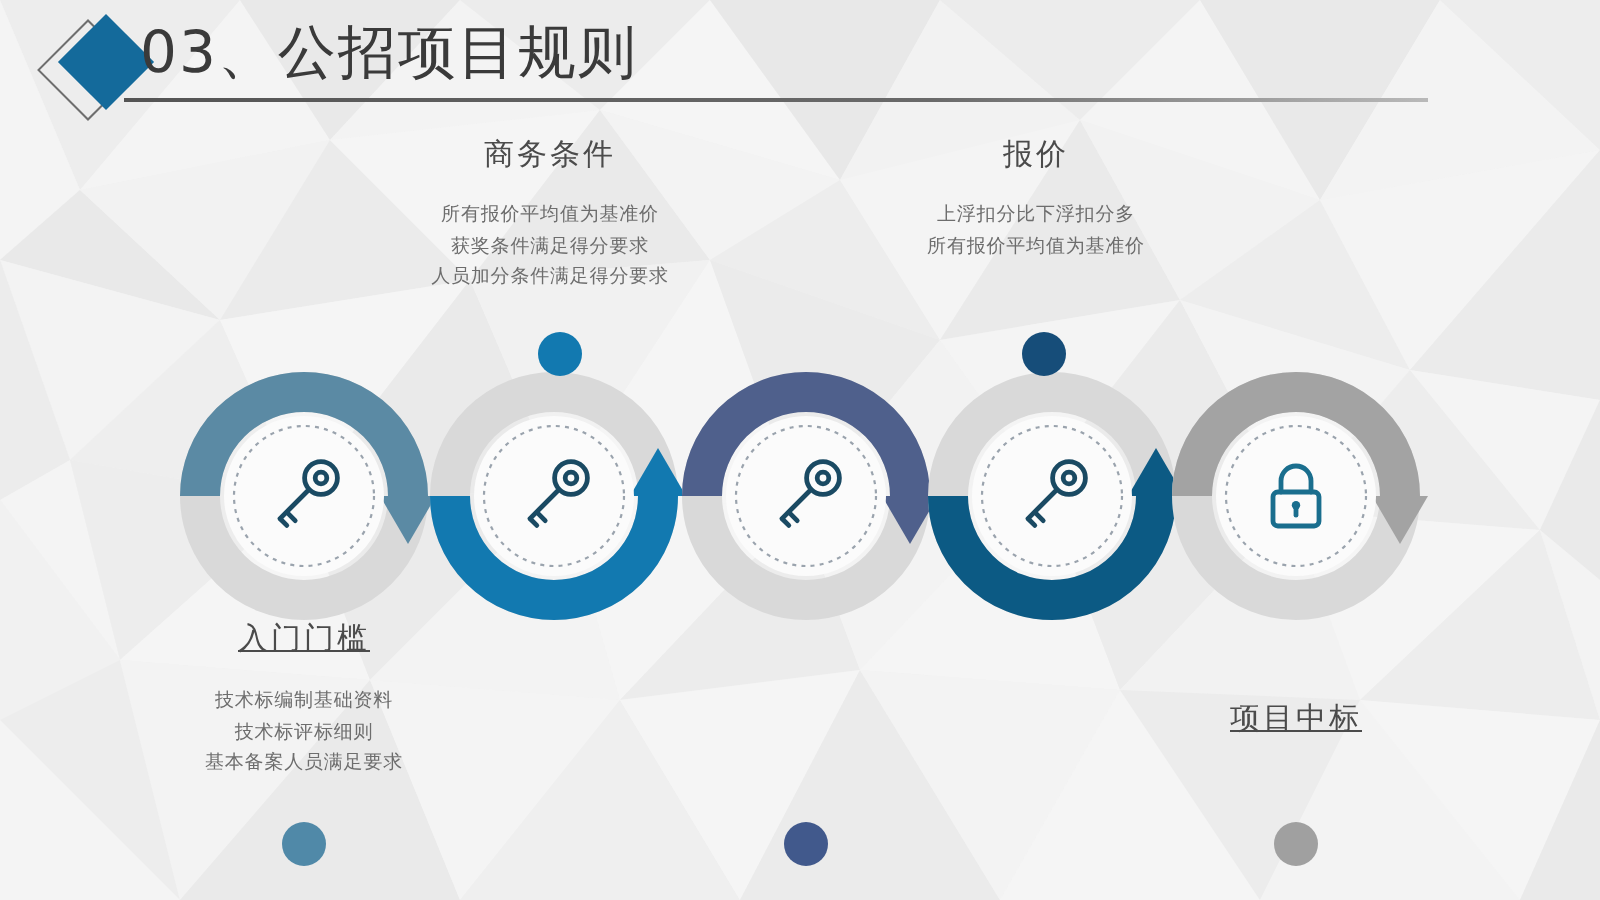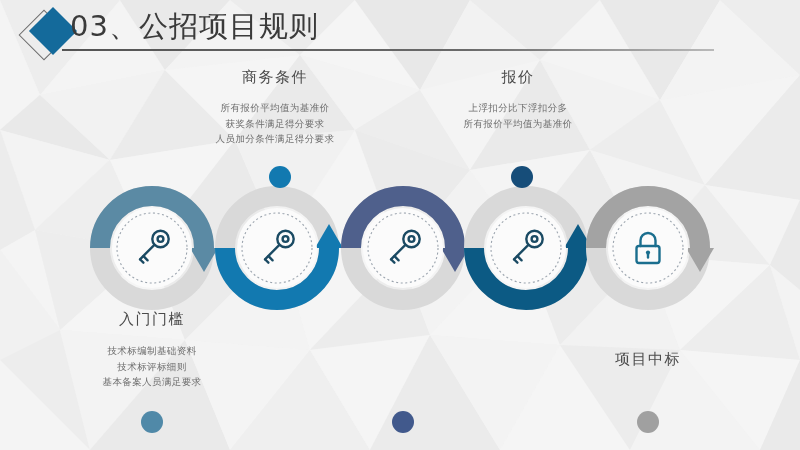--- a/index.html
+++ b/index.html
@@ -41,21 +41,21 @@
   }
   .block .b-line{
     font-size:9.5px;color:#6d6d6d;line-height:15.5px;letter-spacing:.4px;
     white-space:nowrap;
   }
   .blk-top-1{left:185px;top:68px;width:180px;}
   .blk-top-2{left:428px;top:68px;width:180px;}
   .blk-bot-1{left:62px;top:310px;width:180px;}
   .blk-bot-2{left:313px;top:310px;width:180px;}
   .blk-bot-3{left:558px;top:310px;width:180px;margin-top:40px;}
-  .blk-bot-1 .b-title,.blk-bot-2 .b-title,.blk-bot-3 .b-title{margin-bottom:14px;}
+  .blk-bot-1 .b-title,.blk-bot-2 .b-title,.blk-bot-3 .b-title{margin-bottom:14px;text-decoration:underline;}
 
   
   .steps{position:absolute;left:0;top:186px;width:800px;height:126px;}
   .step{position:absolute;width:124px;height:124px;top:0;}
   .step svg{display:block;width:124px;height:124px;overflow:visible;}
 
   
   .dot{position:absolute;border-radius:50%;}
 </style>
 </head>

